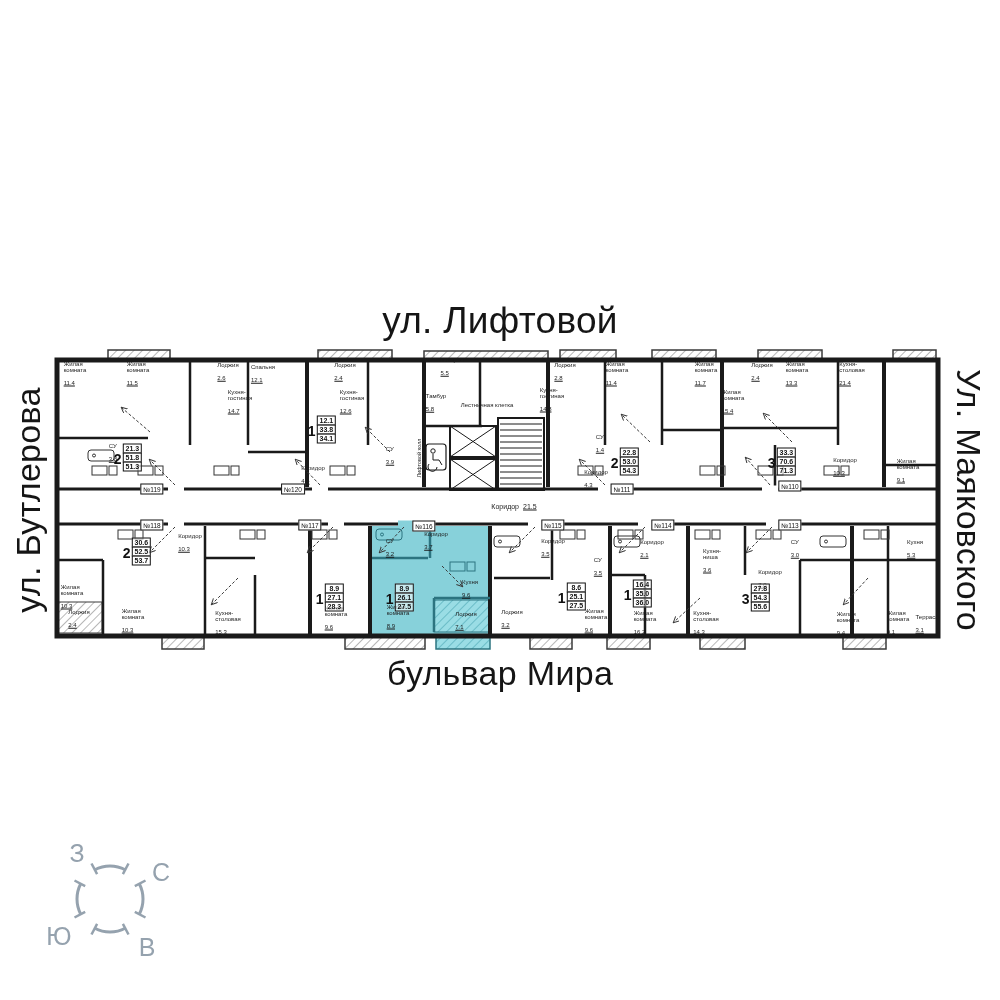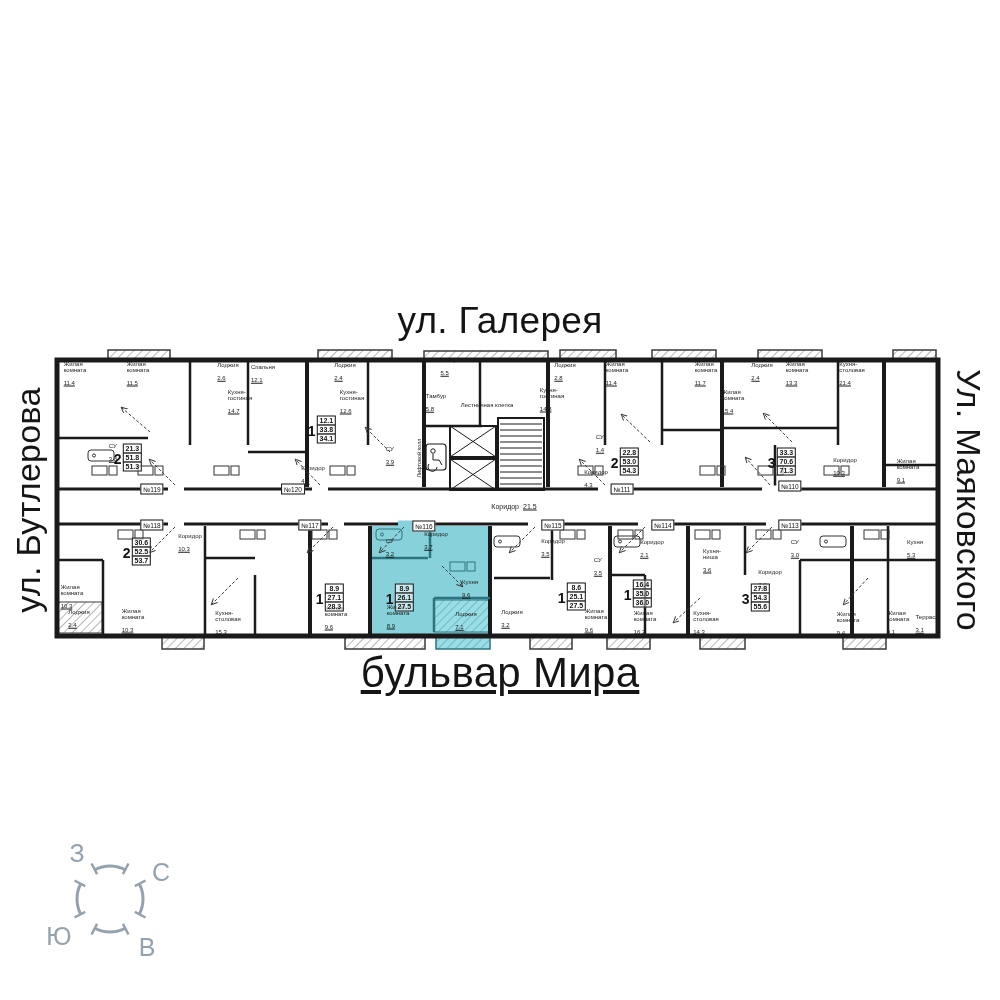--- a/index.html
+++ b/index.html
@@ -2,21 +2,21 @@
 <html><head>
 <meta charset="utf-8">
 <style>
   html,body{margin:0;padding:0;background:#fff;}
   body{width:1000px;height:1000px;font-family:"Liberation Sans",sans-serif;}
   .canvas{position:relative;width:1000px;height:1000px;background:#fff;overflow:hidden;}
   svg.plan{position:absolute;left:0;top:0;}
   .street{position:absolute;color:#151515;font-size:37px;white-space:nowrap;transform:translate(-50%,-50%);letter-spacing:.3px;}
   .street.v-left{transform:translate(-50%,-50%) rotate(-90deg);font-size:34px;}
   .street.v-right{transform:translate(-50%,-50%) rotate(90deg);font-size:34px;}
-  .street.bottom{font-size:42px;text-decoration:underline;}
+  .street.bottom{font-size:34px;}
   .cletter{position:absolute;color:#95a2ae;font-size:25px;transform:translate(-50%,-50%);}
   .layer{position:absolute;left:0;top:0;width:1000px;height:1000px;pointer-events:none;}
   .room-label{position:absolute;transform:translate(-50%,-50%);font-size:6px;line-height:6.5px;color:#1d1d1d;white-space:pre-line;text-align:left;}
   .room-label .ra{text-decoration:underline;}
   .unit-label{position:absolute;transform:translate(-50%,-50%);display:flex;align-items:center;}
   .unit-label .t{font-size:14px;font-weight:bold;margin-right:1px;color:#111;}
   .unit-label .cells{display:flex;flex-direction:column;}
   .unit-label .cells div{border:1px solid #111;font-size:7px;font-weight:bold;line-height:8px;padding:0 2px;margin-top:-1px;background:rgba(255,255,255,.55);text-align:center;color:#111;}
   .unit-tag{position:absolute;transform:translate(-50%,-50%);font-size:6.5px;line-height:9px;border:1px solid #111;background:#fff;padding:0 2px;white-space:nowrap;color:#111;}
   .corridor-label{position:absolute;transform:translate(-50%,-50%);font-size:7px;background:#fff;padding:0 2px;white-space:nowrap;color:#1d1d1d;}
@@ -184,21 +184,21 @@
         <line x1="97.1" y1="923.8" x2="91.5" y2="934.5"></line>
         <line x1="85.2" y1="911.9" x2="74.5" y2="917.5"></line>
         <line x1="85.2" y1="886.1" x2="74.5" y2="880.5"></line>
         <line x1="97.1" y1="874.2" x2="91.5" y2="863.5"></line>
         <line x1="122.9" y1="874.2" x2="128.5" y2="863.5"></line>
         <line x1="134.8" y1="886.1" x2="145.5" y2="880.5"></line>
       </g>
     </g>
   </svg>
 
-  <div class="street" style="left:500px;top:321px">ул. Галерея</div>
+  <div class="street" style="left:500px;top:321px">ул. Лифтовой</div>
   <div class="street bottom" style="left:500px;top:673px">бульвар Мира</div>
   <div class="street v-left" style="left:28px;top:500px">ул. Бутлерова</div>
   <div class="street v-right" style="left:968px;top:500px">Ул. Маяковского</div>
 
   <div class="cletter" style="left:77px;top:853px">З</div>
   <div class="cletter" style="left:161px;top:872px">С</div>
   <div class="cletter" style="left:59px;top:936px">Ю</div>
   <div class="cletter" style="left:147px;top:947px">В</div>
 
   <div class="corridor-label" style="left:514px;top:506px">

